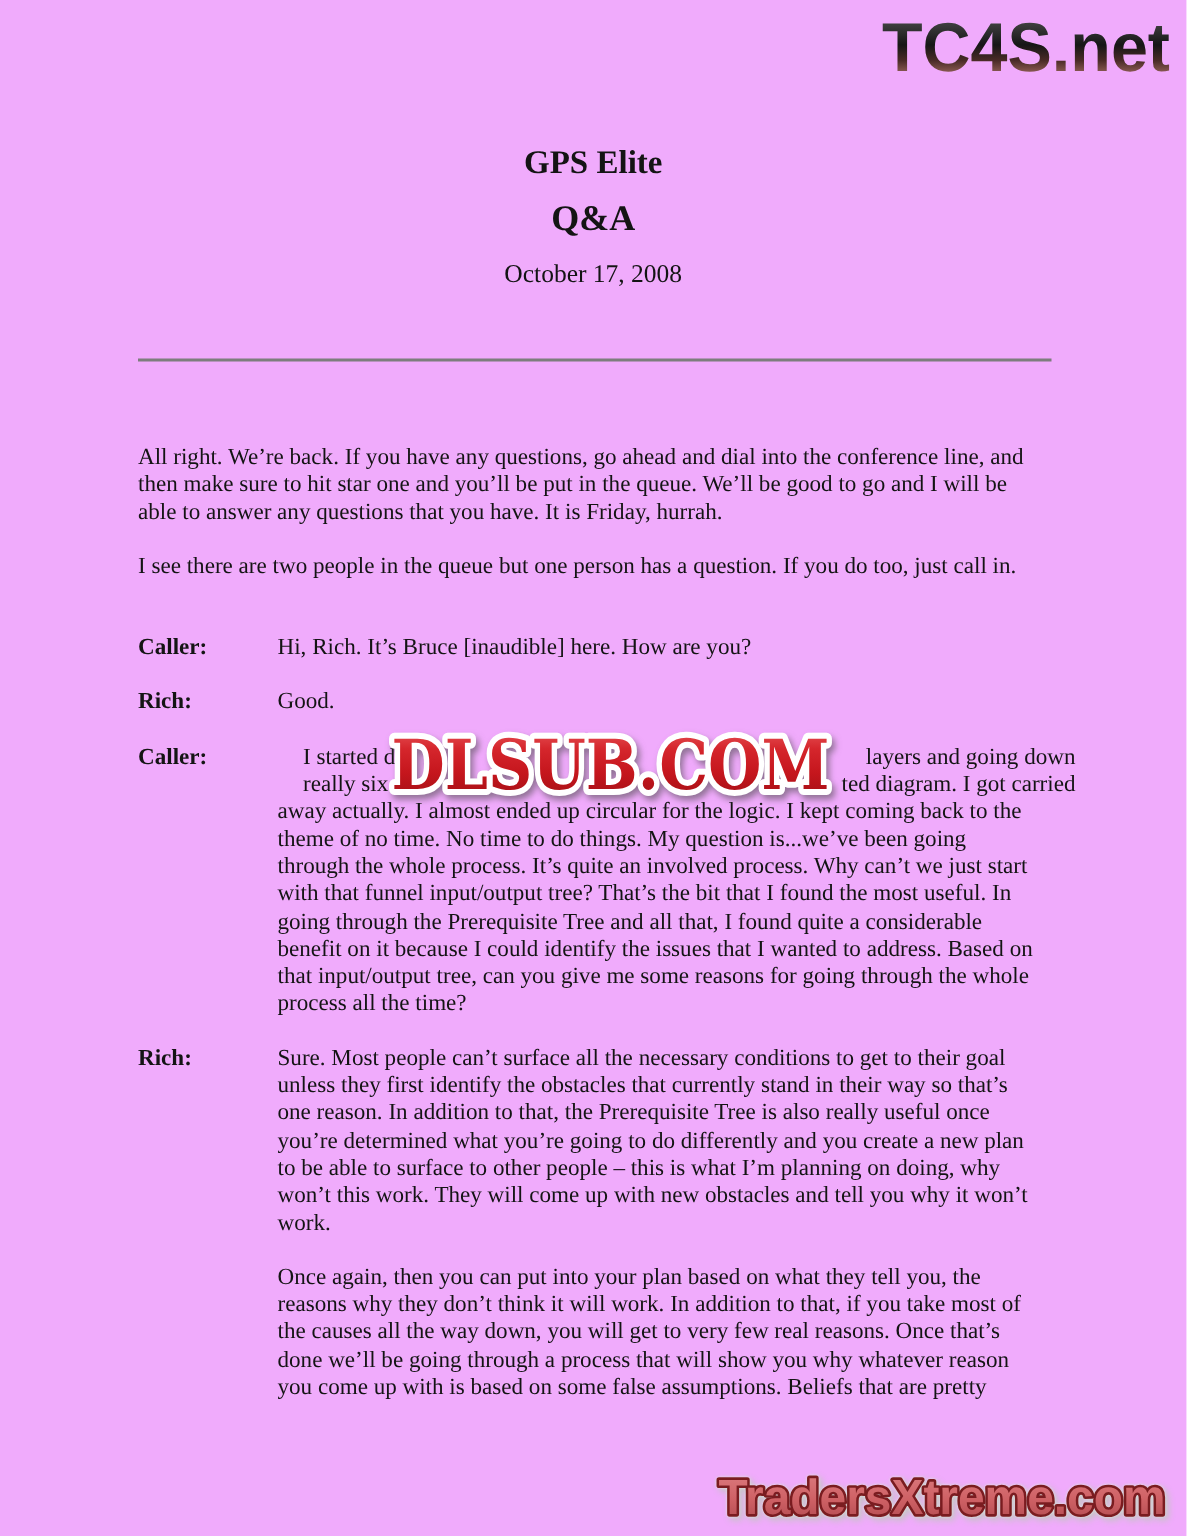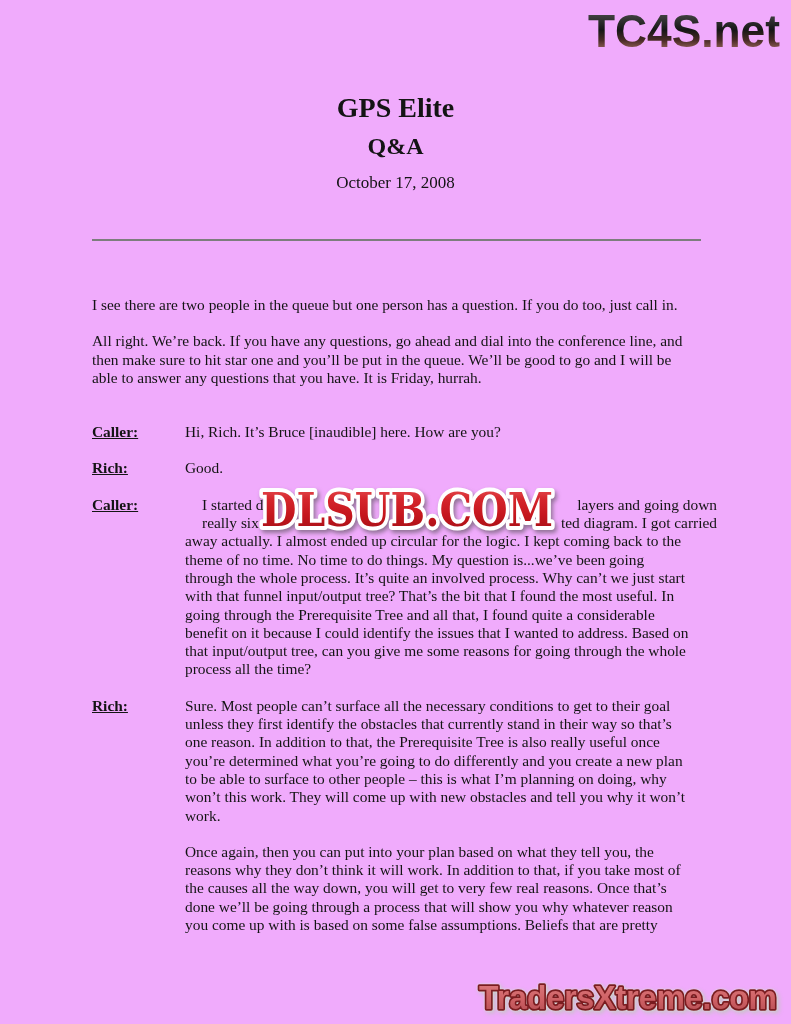--- a/index.html
+++ b/index.html
@@ -11,38 +11,38 @@
     overflow: hidden;
     font-family: "Liberation Serif", serif;
     color: #141414;
   }
 
   
   .tc4s-logo { position: absolute; top: 2px; right: 5px; width: 232px; height: 56px; }
 
   
   .doc-header { position: absolute; top: 90px; left: 0; width: 100%; text-align: center; }
-  .doc-title { margin: 0; font-size: 28px; line-height: 36px; font-weight: bold; }
+  .doc-title { margin: 0; font-size: 22px; line-height: 36px; font-weight: bold; }
   .doc-subtitle { margin: 6px 0 0 0; font-size: 24px; line-height: 28px; font-weight: bold; }
   .doc-date { margin: 12px 0 0 0; font-size: 17px; line-height: 22px; }
 
   .divider {
     position: absolute; top: 239px; left: 92px; width: 609px; height: 0;
     border-top: 2px solid #7d7d7d;
   }
 
   
   .content { position: absolute; top: 296px; left: 92px; width: 614px; font-size: 15.4px; line-height: 18.3px; }
   .lines { white-space: pre-line; }
   .para { margin: 0; }
   .para + .para { margin-top: 18px; }
 
   .dialogue-row { display: flex; margin-top: 18px; }
   .dialogue-row.first-row { margin-top: 36px; }
-  .speaker { width: 93px; flex: 0 0 93px; font-weight: bold; text-decoration: underline; }
+  .speaker { width: 93px; flex: 0 0 93px; font-weight: bold; }
   .speech { width: 515px; flex: 0 0 515px; }
 
   
   .obscured-line { display: flex; justify-content: space-between; width: 515px; height: 18.3px; white-space: nowrap; margin-left: 17px; }
   .obscured-line .frag { display: inline-block; }
 
   
   .watermark { position: absolute; left: 248px; top: 479px; width: 318px; height: 64px; }
   .footer-logo { position: absolute; left: 472px; top: 973px; width: 312px; height: 50px; }
   svg text { user-select: none; }
@@ -71,24 +71,24 @@
   <div class="doc-header">
     <h1 class="doc-title">GPS Elite</h1>
     <h2 class="doc-subtitle">Q&amp;A</h2>
     <div class="doc-date">October 17, 2008</div>
   </div>
 
   <div class="divider"></div>
 
   <div class="content">
 
-    <p class="para lines">I see there are two people in the queue but one person has a question. If you do too, just call in.</p>
     <p class="para lines">All right. We’re back. If you have any questions, go ahead and dial into the conference line, and
 then make sure to hit star one and you’ll be put in the queue. We’ll be good to go and I will be
 able to answer any questions that you have. It is Friday, hurrah.</p>
+    <p class="para lines">I see there are two people in the queue but one person has a question. If you do too, just call in.</p>
 
     <div class="dialogue-row first-row">
       <span class="speaker">Caller:</span>
       <div class="speech lines">Hi, Rich. It’s Bruce [inaudible] here. How are you?</div>
     </div>
 
     <div class="dialogue-row">
       <span class="speaker">Rich:</span>
       <div class="speech lines">Good.</div>
     </div>

